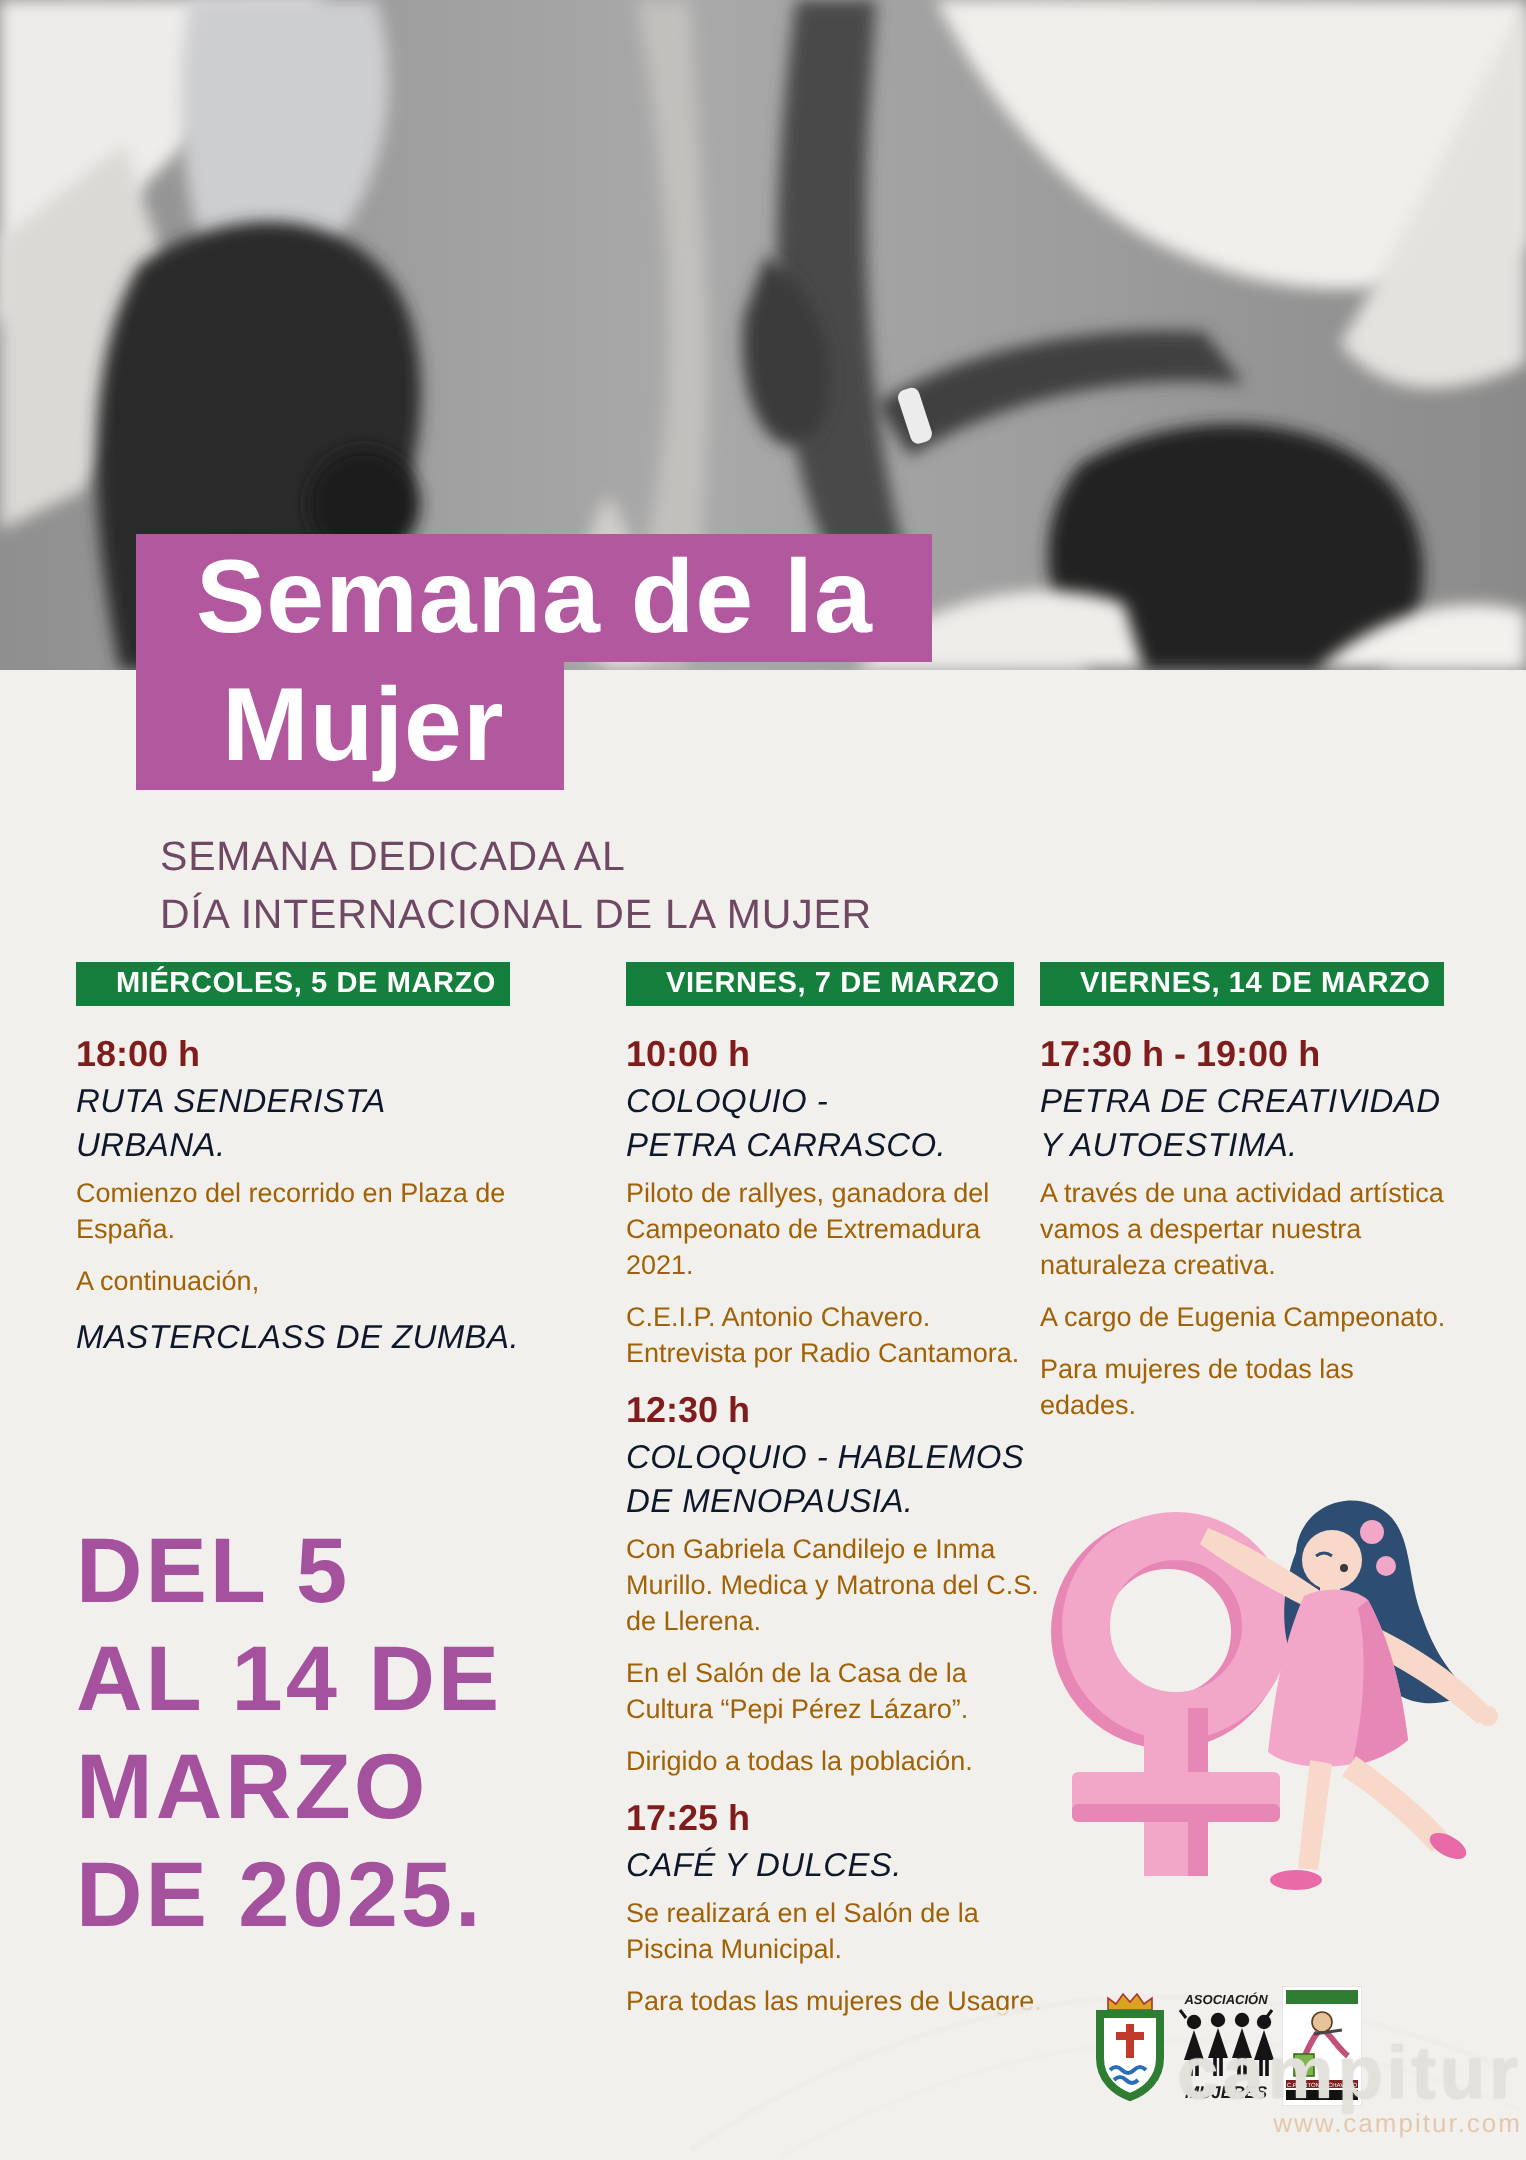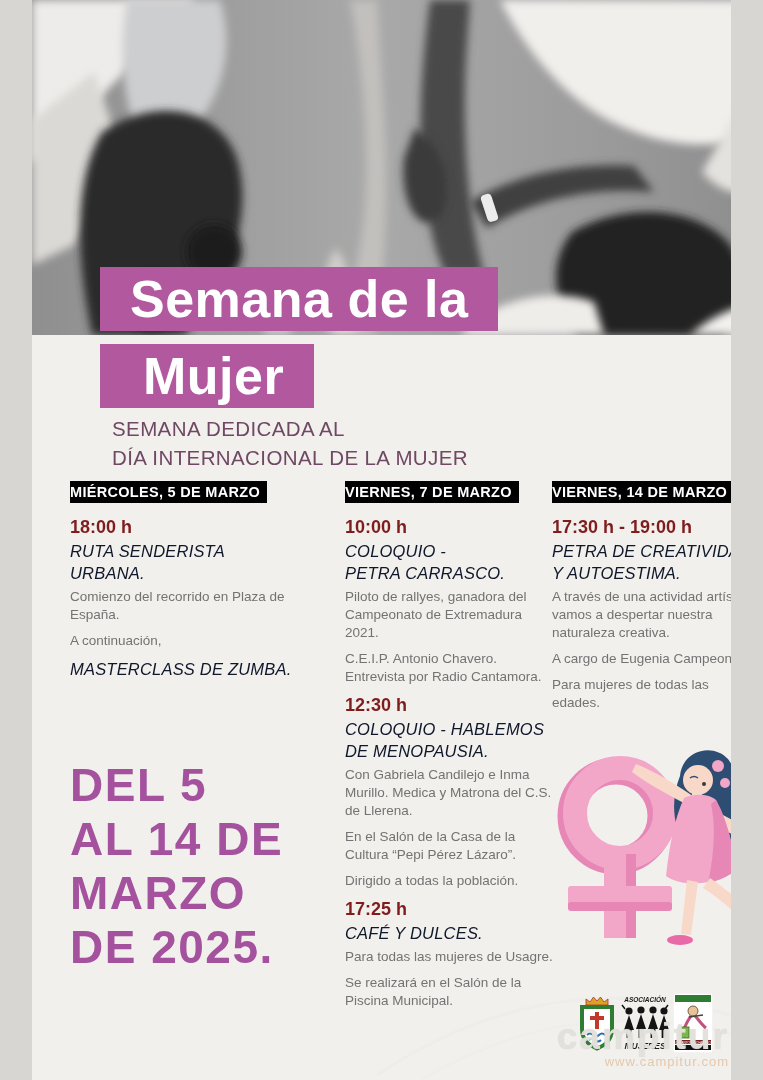--- a/index.html
+++ b/index.html
@@ -1,68 +1,68 @@
 <!DOCTYPE html>
 <html><head>
 <meta charset="utf-8">
 <style>
   html,body{margin:0;padding:0;background:#d8d6d3;}
   .poster{
     position:relative;
-    width:699px;height:1080px;
+    width:763px;height:1080px;
     margin:0 auto;
     background:#f2f0ed;
     overflow:hidden;
     font-family:"Liberation Sans", sans-serif;
     color:#4f4d4c;
   }
   
   .photo{position:absolute;left:0;top:0;width:763px;height:335px;}
   .photo svg{display:block;width:100%;height:100%;}
   
   .title-box{
     position:absolute;left:68px;
     background:#b1589f;color:#ffffff;
     font-weight:bold;font-size:52px;line-height:64px;
     padding:0 30px 0 30px;height:64px;
     letter-spacing:0.5px;white-space:nowrap;
   }
   .title-line1{top:267px;}
-  .title-line2{top:344px;padding-left:43px;}
+  .title-line2{top:331px;padding-left:43px;}
   
   .subtitle{
     position:absolute;left:80px;top:414px;
     color:#6f4864;font-size:20.5px;line-height:29px;
     letter-spacing:0.4px;font-weight:500;
   }
   .subtitle span{display:block;}
   
   .col{position:absolute;top:481px;}
   .col1{left:38px;width:232px;}
   .col2{left:269px;width:208px;margin-left:44px;}
   .col3{left:520px;width:205px;}
   .col-header{
     display:inline-block;
-    background:#000000;color:#ffffff;
+    background:#15803d;color:#ffffff;
     font-size:14.5px;font-weight:bold;
-    padding:3px 7px 3px 0;letter-spacing:0.3px;
+    padding:3px 7px 3px 20px;letter-spacing:0.3px;
     margin-bottom:7px;white-space:nowrap;
   }
   .t-time{
     color:#7f1d1d;font-size:18px;font-weight:bold;
     line-height:22px;margin:6px 0 0 0;
   }
   .t-title{
     color:#0f172a;font-size:16.5px;line-height:22px;
     margin:2px 0 4px 0;letter-spacing:0.2px;
     white-space:pre-line;
     font-style:italic;
   }
   .t-para{
-    color:#737373;font-size:13.5px;line-height:18px;
+    color:#a16207;font-size:13.5px;line-height:18px;
     margin:0 0 8px 0;
   }
   .t-para:first-of-type{margin-top:0;}
   .blocks > .t-para{margin-top:4px;}
   
   .date-range{
     position:absolute;left:38px;top:758px;
     color:#a4519e;font-weight:bold;
     font-size:46px;line-height:54px;letter-spacing:1.5px;
   }
@@ -171,22 +171,22 @@
 PETRA CARRASCO.</div>
       <div class="t-para">Piloto de rallyes, ganadora del Campeonato de Extremadura 2021.</div>
       <div class="t-para">C.E.I.P. Antonio Chavero. Entrevista por Radio Cantamora.</div>
       <div class="t-time">12:30 h</div>
       <div class="t-title">COLOQUIO - HABLEMOS DE MENOPAUSIA.</div>
       <div class="t-para">Con Gabriela Candilejo e Inma Murillo. Medica y Matrona del C.S. de Llerena.</div>
       <div class="t-para">En el Salón de la Casa de la Cultura “Pepi Pérez Lázaro”.</div>
       <div class="t-para">Dirigido a todas la población.</div>
       <div class="t-time">17:25 h</div>
       <div class="t-title">CAFÉ Y DULCES.</div>
+      <div class="t-para">Se realizará en el Salón de la Piscina Municipal.</div>
       <div class="t-para">Para todas las mujeres de Usagre.</div>
-      <div class="t-para">Se realizará en el Salón de la Piscina Municipal.</div>
     </div>
   </div>
 
   <div class="col col3">
     <div class="col-header">VIERNES, 14 DE MARZO</div>
     <div class="blocks">
       <div class="t-time">17:30 h - 19:00 h</div>
       <div class="t-title">PETRA DE CREATIVIDAD Y AUTOESTIMA.</div>
       <div class="t-para">A través de una actividad artística vamos a despertar nuestra naturaleza creativa.</div>
       <div class="t-para">A cargo de Eugenia Campeonato.</div>

